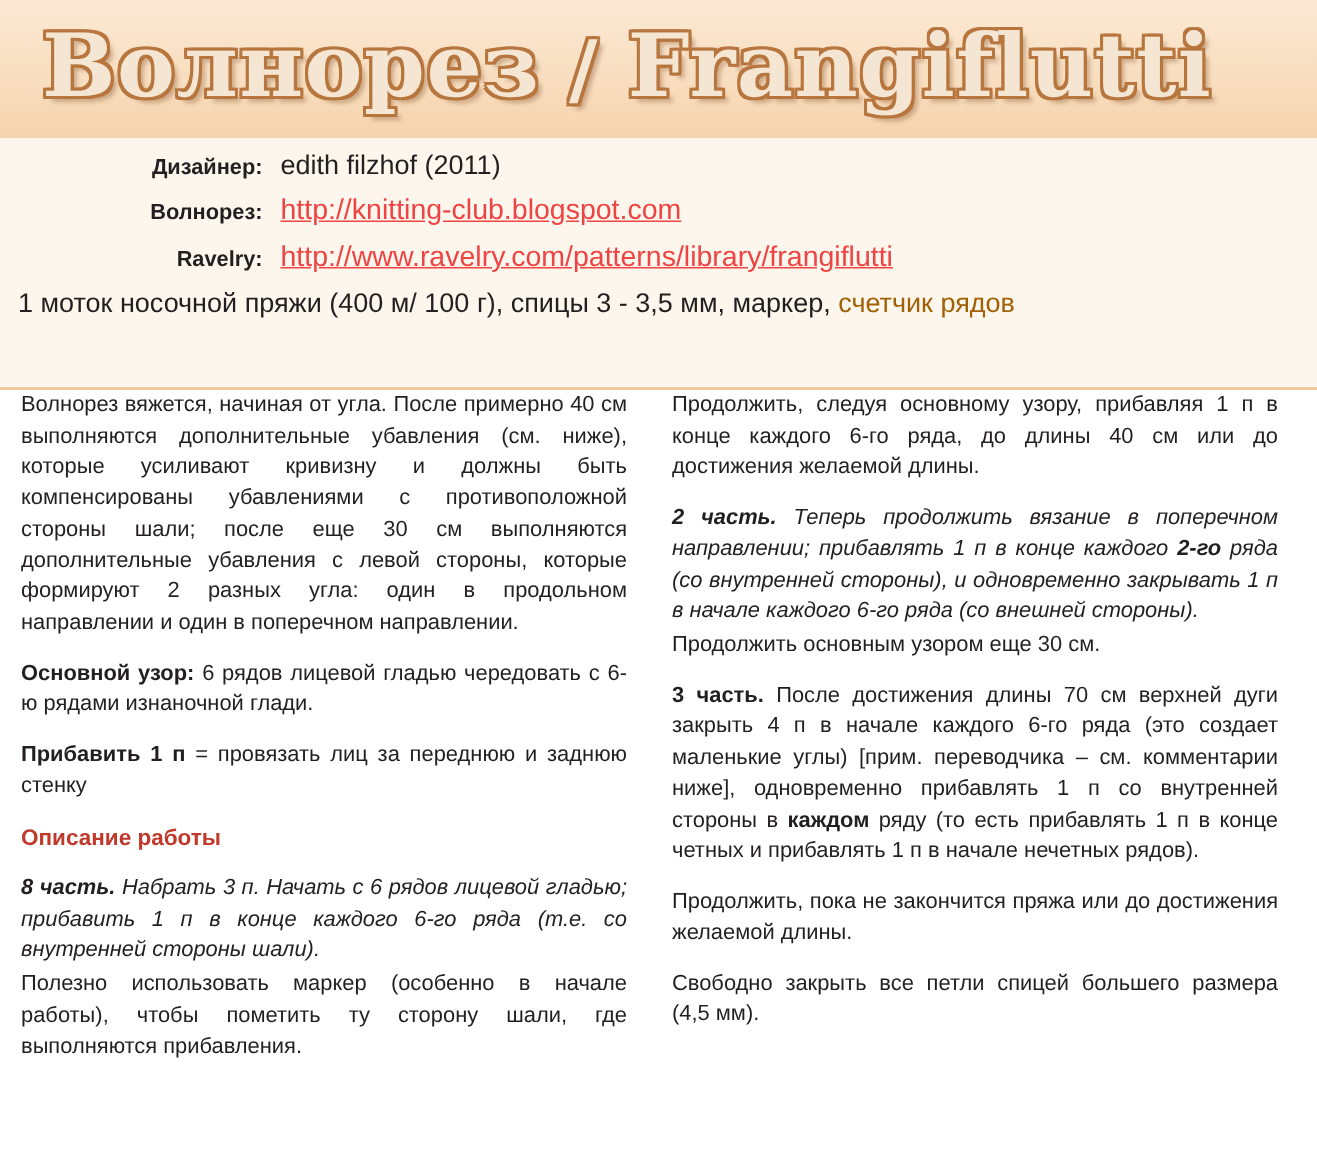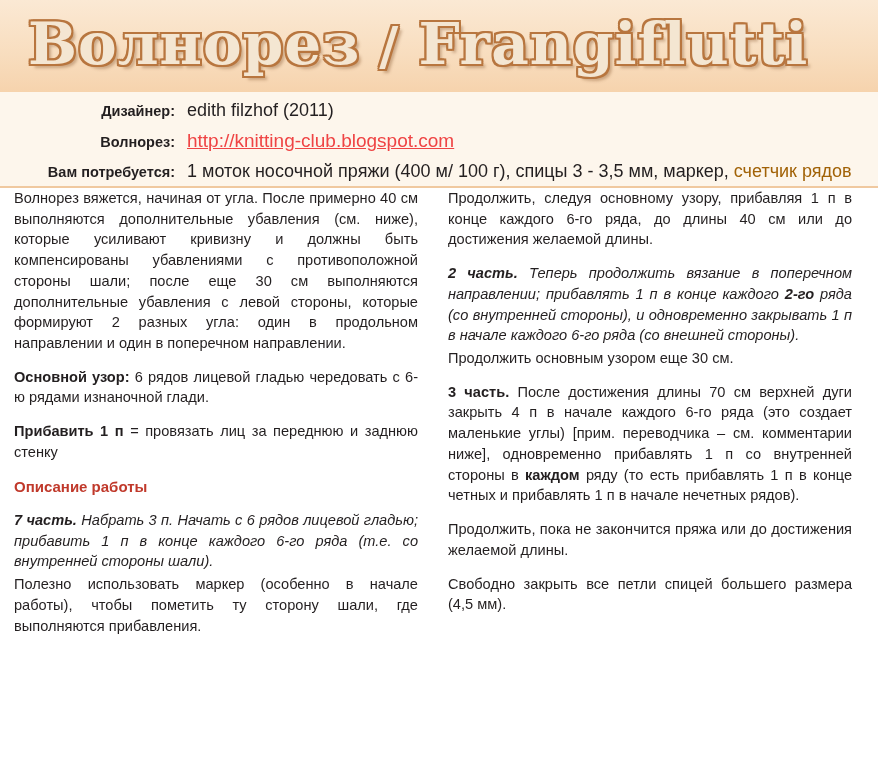--- a/index.html
+++ b/index.html
@@ -19,21 +19,21 @@
     position: relative;
     width: 878px;
     height: 771px;
     background: #ffffff;
     box-sizing: border-box;
   }
 
   
   .header-band {
     position: relative;
-    height: 188px;
+    height: 260px;
     background: #fdf6ec;
     border-bottom: 2px solid #f0c9a0;
     box-sizing: border-box;
     padding: 0;
   }
   .header-band::before {
     content: "";
     position: absolute;
     left: 0; right: 0; top: 0;
     height: 92px;
@@ -149,41 +149,44 @@
       <div class="info-row">
         <div class="info-label">Дизайнер:</div>
         <div class="info-value">edith filzhof (2011)</div>
       </div>
 
       <div class="info-row">
         <div class="info-label">Волнорез:</div>
         <div class="info-value link">http://knitting-club.blogspot.com</div>
       </div>
 
+      <div class="info-row">
+        <div class="info-label">Ravelry:</div>
+        <div class="info-value link">http://www.ravelry.com/patterns/library/frangiflutti</div>
+      </div>
 
       <div class="info-row req-row">
-        <div class="info-label">Вам потребуется:</div>
         <div class="info-value"><span>1 моток носочной пряжи (400 м/ 100 г), спицы 3 - 3,5 мм, маркер, </span><span class="inline-link">счетчик рядов</span></div>
       </div>
 
     </div>
   </div>
 
   <div class="body-cols">
 
     <div class="col">
       <p>Волнорез вяжется, начиная от угла. После примерно 40 см выполняются дополнительные убавления (см. ниже), которые усиливают кривизну и должны быть компенсированы убавлениями с противоположной стороны шали; после еще 30 см выполняются дополнительные убавления с левой стороны, которые формируют 2 разных угла: один в продольном направлении и один в поперечном направлении.</p>
 
       <p><span class="b">Основной узор:</span><span> 6 рядов лицевой гладью чередовать с 6-ю рядами изнаночной глади.</span></p>
 
       <p><span class="b">Прибавить 1 п</span><span> = провязать лиц за переднюю и заднюю стенку</span></p>
 
       <p class="section-head">Описание работы</p>
 
-      <p class="tight"><span class="b">7 часть.</span><span> Набрать 3 п. Начать с 6 рядов лицевой гладью; прибавить 1 п в конце каждого 6-го ряда (т.е. со внутренней стороны шали).</span></p>
+      <p class="tight"><span class="b">8 часть.</span><span> Набрать 3 п. Начать с 6 рядов лицевой гладью; прибавить 1 п в конце каждого 6-го ряда (т.е. со внутренней стороны шали).</span></p>
 
       <p>Полезно использовать маркер (особенно в начале работы), чтобы пометить ту сторону шали, где выполняются прибавления.</p>
     </div>
 
     <div class="col">
       <p>Продолжить, следуя основному узору, прибавляя 1 п в конце каждого 6-го ряда, до длины 40 см или до достижения желаемой длины.</p>
 
       <p class="tight"><span class="b">2 часть.</span><span> Теперь продолжить вязание в поперечном направлении; прибавлять 1 п в конце каждого </span><span class="b">2-го</span><span> ряда (со внутренней стороны), и одновременно закрывать 1 п в начале каждого 6-го ряда (со внешней стороны).</span></p>
 
       <p>Продолжить основным узором еще 30 см.</p>

